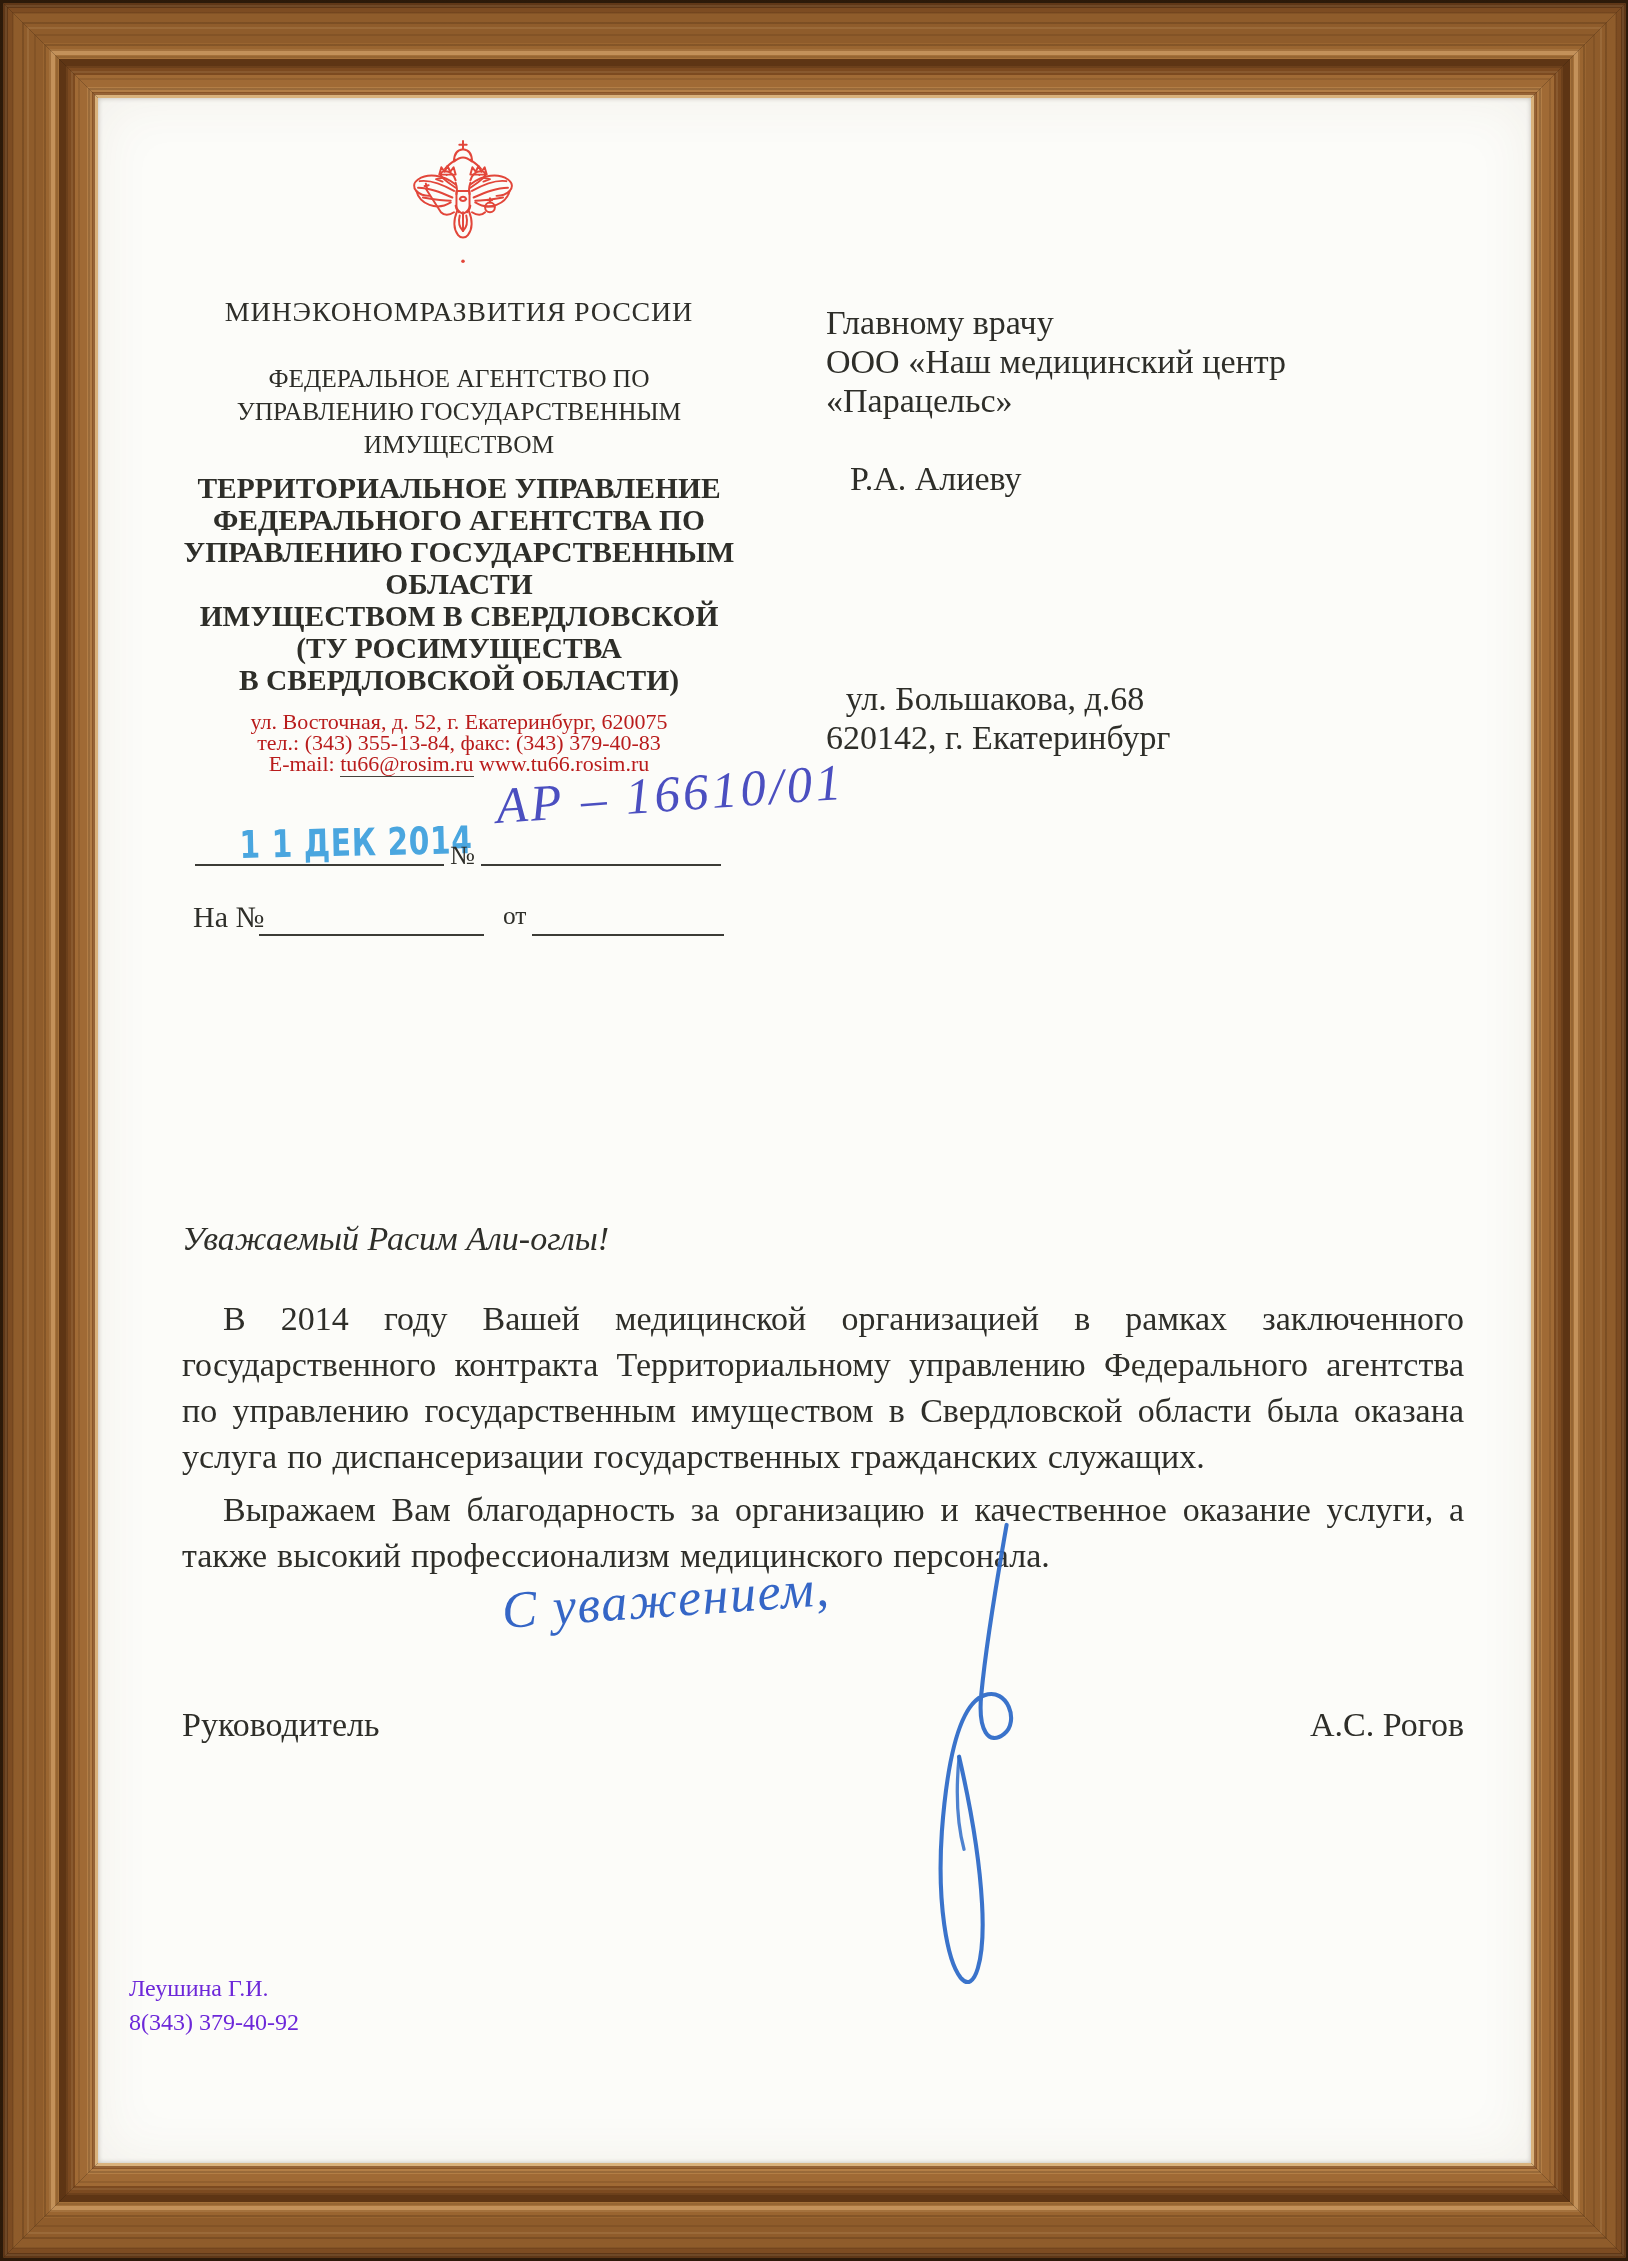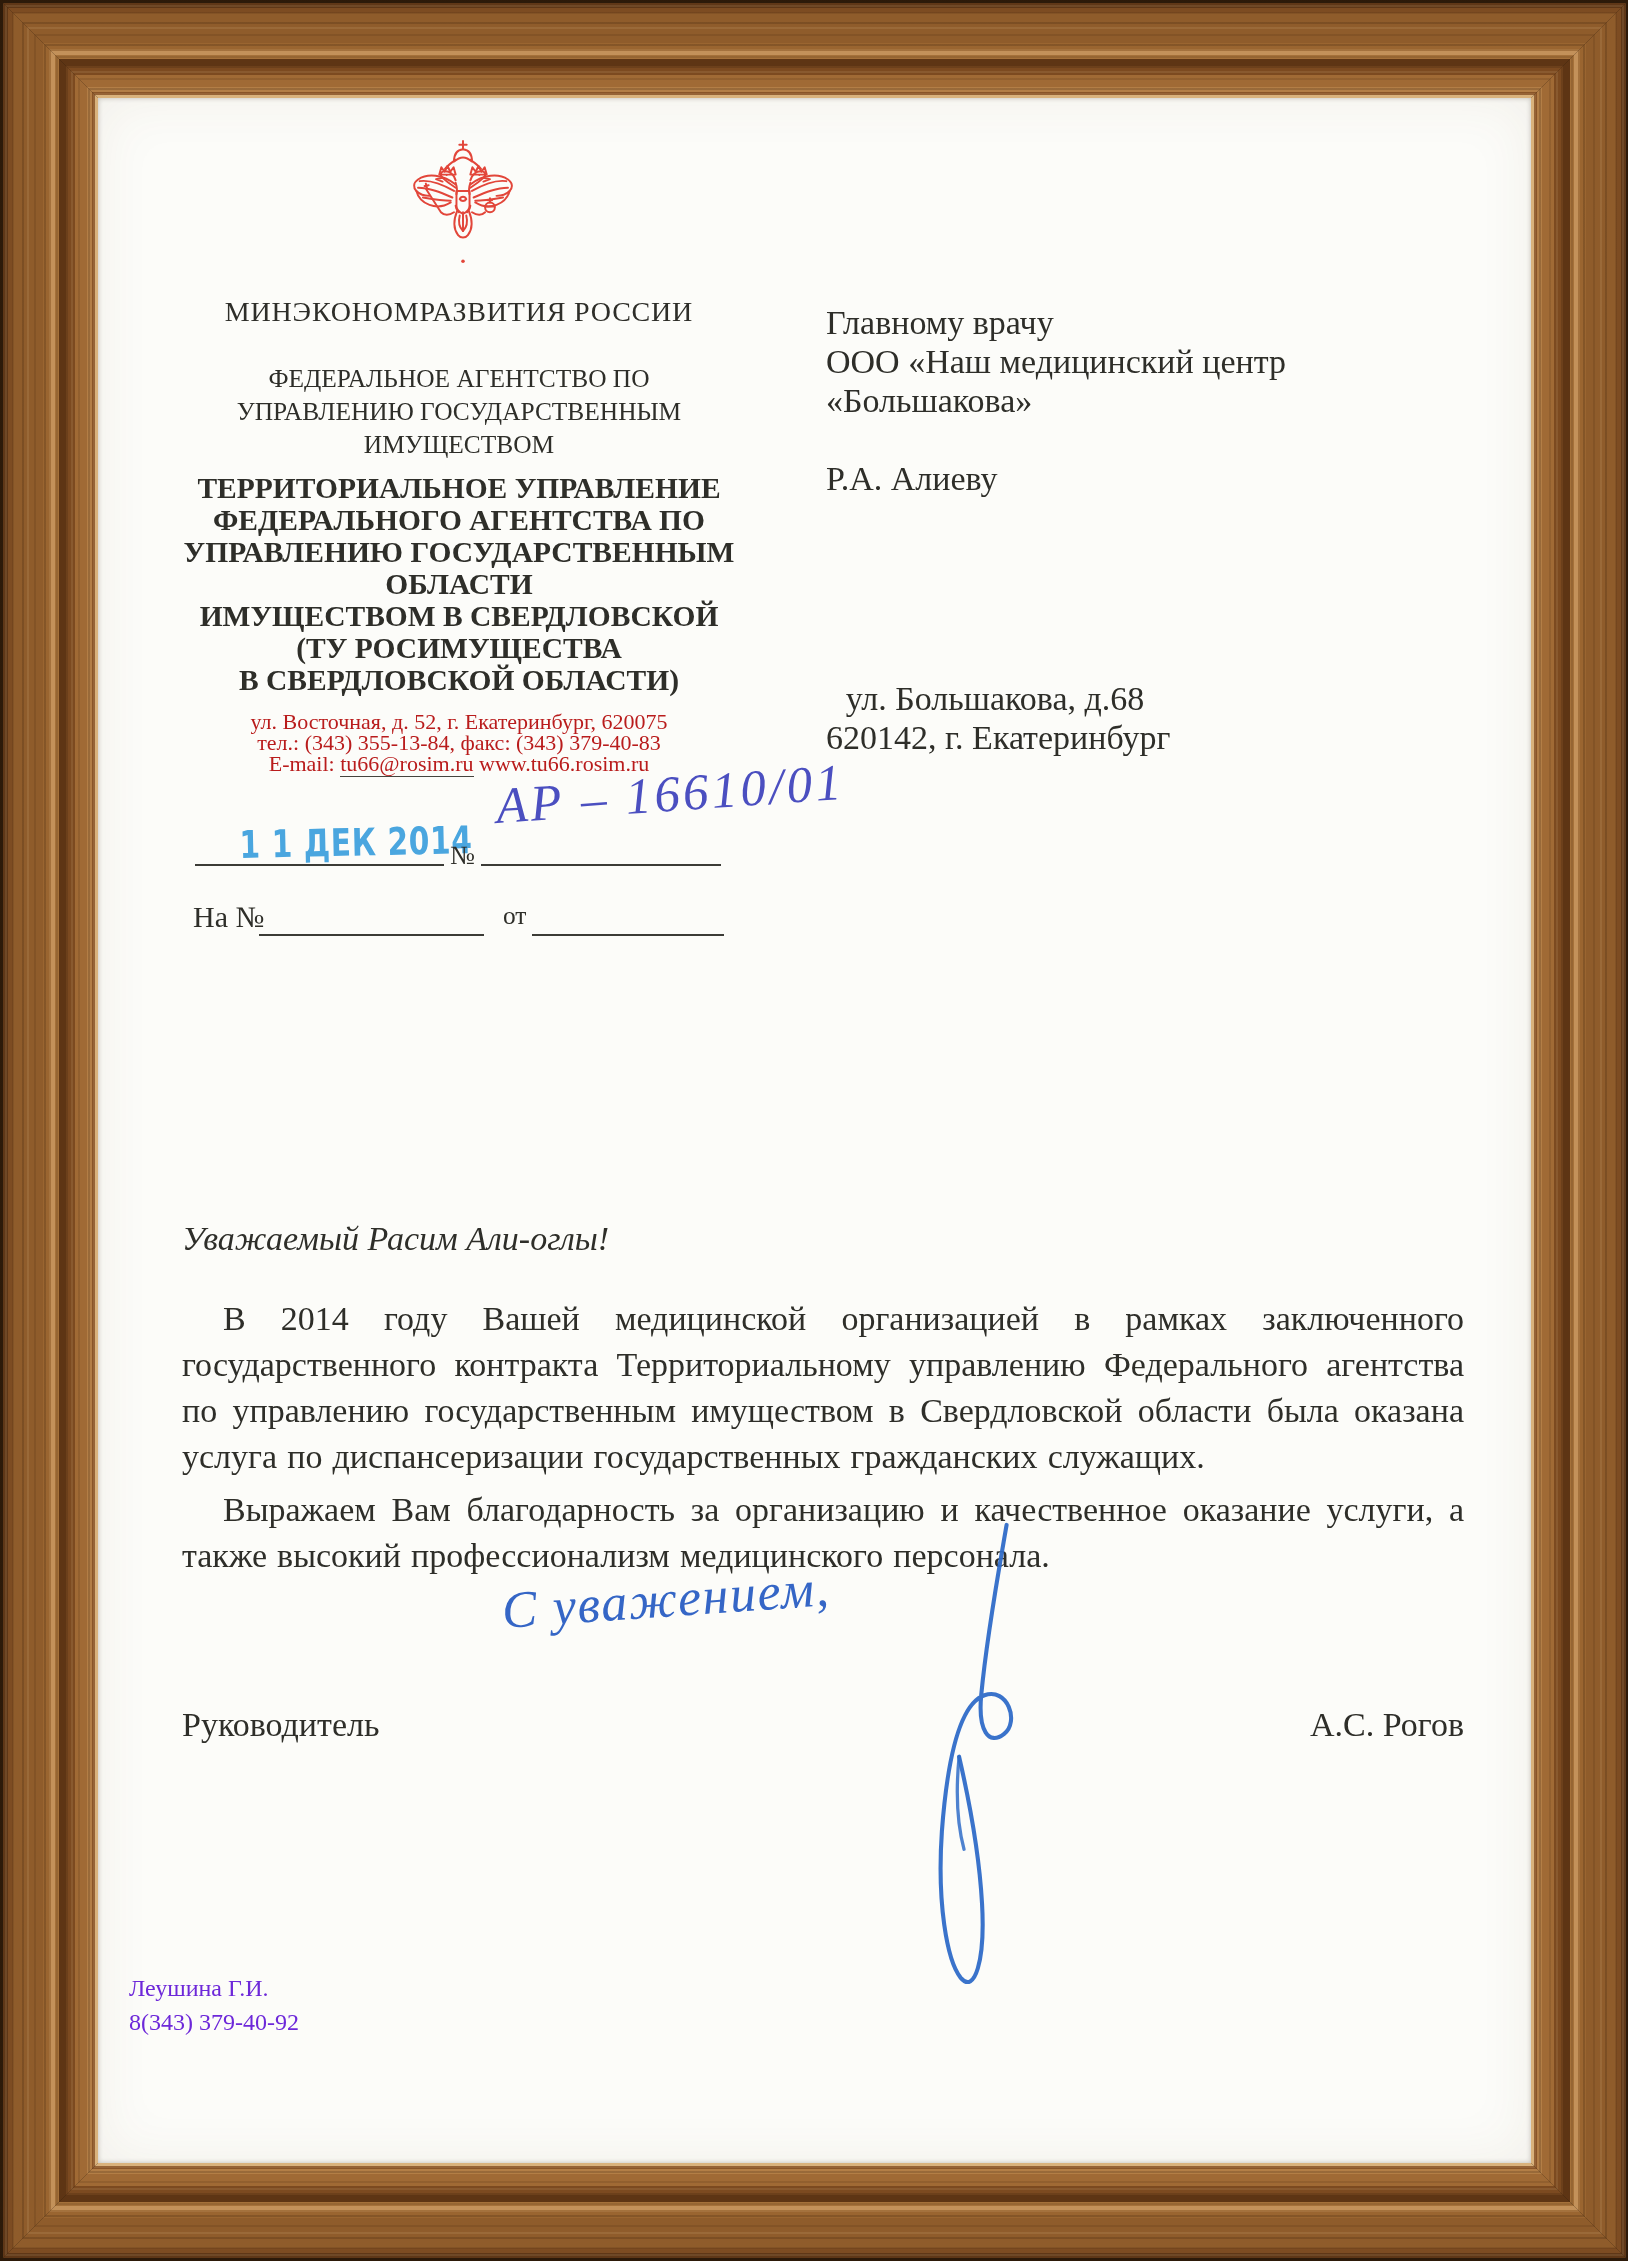--- a/index.html
+++ b/index.html
@@ -81,21 +81,21 @@
   .hand-number{
     left:400px;top:679px;font-size:51px;letter-spacing:3.3px;
     transform:rotate(-4deg);transform-origin:left bottom;
   }
   .na-label{left:95px;top:802px;font-size:30px;}
   .ot-label{left:405px;top:803px;font-size:25.4px;}
 
   
   .recipient{left:728px;top:205px;width:623px;font-size:34px;line-height:39px;}
   .recipient div{white-space:nowrap;}
-  .rcp-name{margin-top:39px;}
+  .rcp-name{margin-top:39px;margin-left:24px;}
   .rcp-addr1{margin-top:181px;padding-left:19.7px;}
 
   
   .salutation{left:84px;top:1122px;width:1282px;text-align:left;font-size:34px;font-style:italic;}
   .body-text{left:84px;top:1198px;width:1282px;font-size:34px;line-height:46px;text-align:justify;word-spacing:1.6px;}
   .body-text p{margin:0 0 7.4px 0;text-indent:41px;}
 
   .closing-hand{
     left:406px;top:1483px;font-size:52px;color:#3566c6;letter-spacing:1.6px;
     transform:rotate(-4deg);transform-origin:left bottom;
@@ -190,21 +190,21 @@
     <div class="abs hand hand-number nowrap">АР – 16610/01</div>
 
     <div class="abs na-label nowrap">На №</div>
     <div class="rule" style="left:161px;top:836px;width:225px;"></div>
     <div class="abs ot-label">от</div>
     <div class="rule" style="left:434px;top:836px;width:192px;"></div>
 
     <div class="abs recipient">
       <div>Главному врачу</div>
       <div>ООО «Наш медицинский центр</div>
-      <div>«Большакова»</div>
+      <div>«Парацельс»</div>
       <div class="rcp-name">Р.А. Алиеву</div>
       <div class="rcp-addr1">ул. Большакова, д.68</div>
       <div>620142, г. Екатеринбург</div>
     </div>
 
     <div class="abs salutation nowrap">Уважаемый Расим Али-оглы!</div>
 
     <div class="abs body-text">
       <p>В 2014 году Вашей медицинской организацией в рамках заключенного государственного контракта Территориальному управлению Федерального агентства по управлению государственным имуществом в Свердловской области была оказана услуга по диспансеризации государственных гражданских служащих.</p>
       <p>Выражаем Вам благодарность за организацию и качественное оказание услуги, а также высокий профессионализм медицинского персонала.</p>

